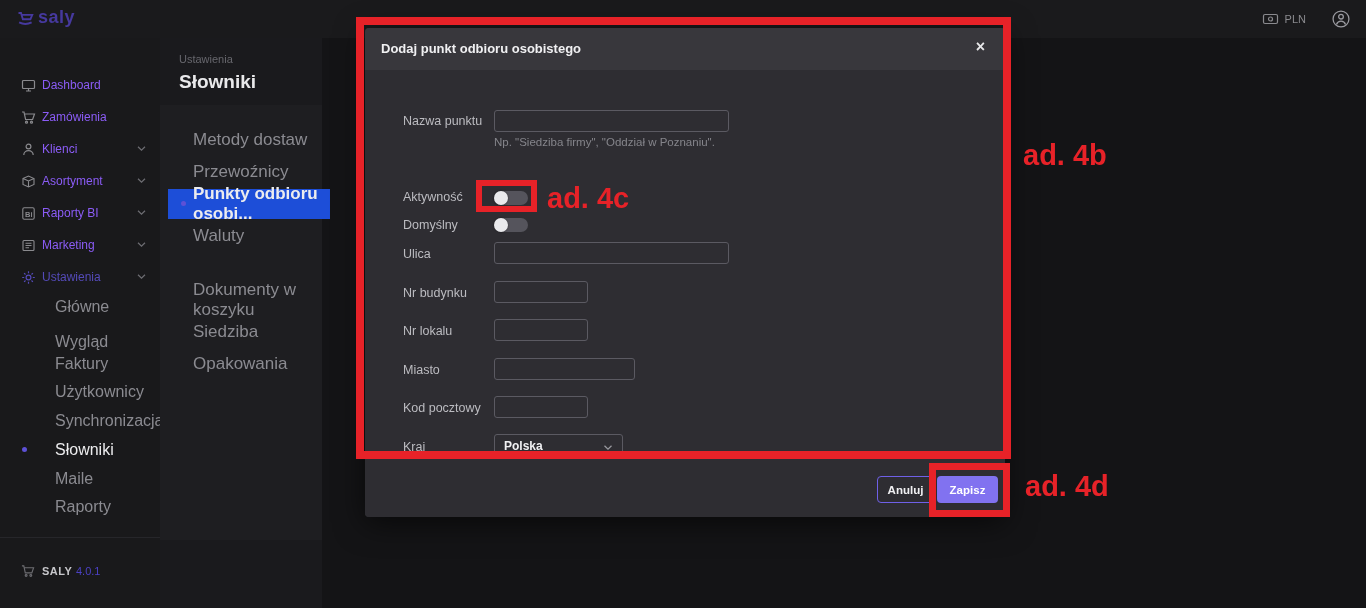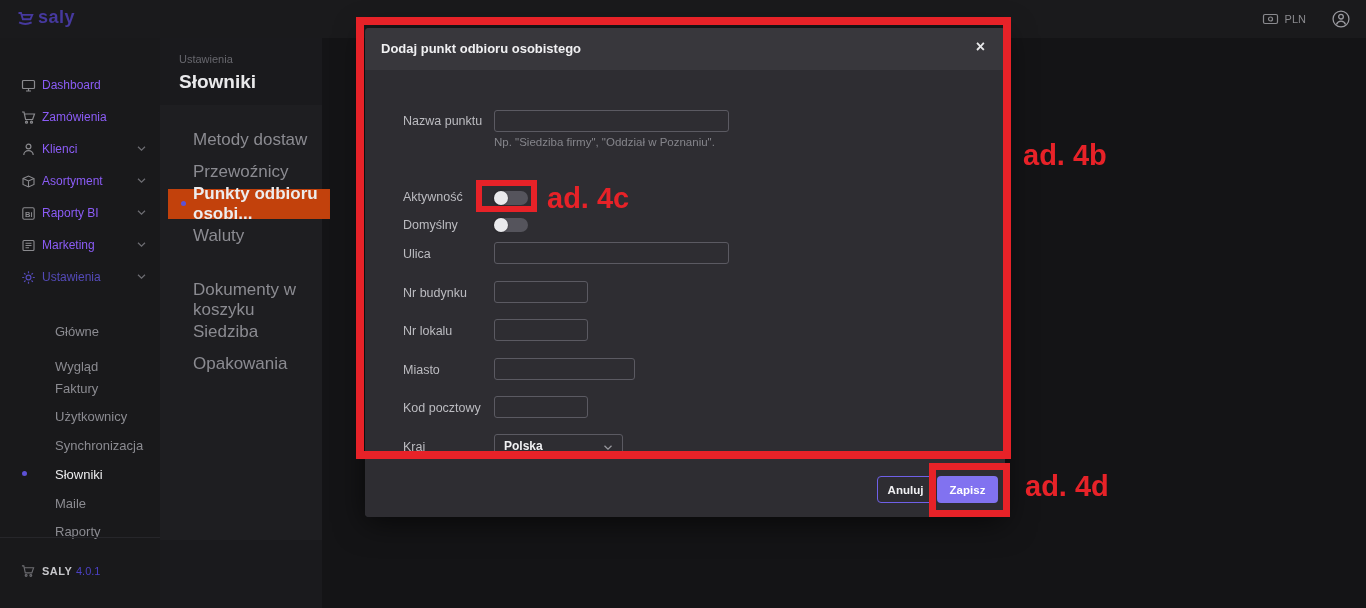--- a/index.html
+++ b/index.html
@@ -16,39 +16,39 @@
 
   
   .sidebar { position:absolute; left:0; top:38px; width:160px; height:570px; background:#19191b; }
   .nav-item { position:absolute; left:0; width:160px; height:30px; display:flex; align-items:center;
               color:#8b5cf6; font-size:12px; cursor:pointer; }
   .nav-item .ic { position:absolute; left:21px; display:flex; }
   .nav-item .lbl { position:absolute; left:42px; }
   .nav-item .chev { position:absolute; right:14px; top:11px; color:#6d6d72; }
   .nav-item.active { color:#544ab8; }
   .sub-item { position:absolute; left:0; width:160px; height:26px; display:flex; align-items:center;
-              color:#8b8b91; font-size:13px; cursor:pointer;margin-top:24px; }
+              color:#8b8b91; font-size:16px; cursor:pointer; }
   .sub-item .lbl { position:absolute; left:55px; }
   .sub-item.active { color:#ececee; }
   .dot { position:absolute; left:22px; top:10px; width:5px; height:5px; border-radius:50%; background:#5d51d6; }
   .sidebar-divider { position:absolute; left:0; top:499px; width:160px; height:1px; background:#26262a; }
   .sidebar-footer { position:absolute; left:0; top:516px; width:160px; height:34px; display:flex; align-items:center; color:#8a8a8e; }
   .sidebar-footer .ic { position:absolute; left:21px; display:flex; }
   .sidebar-footer .app { position:absolute; left:42px; font-size:11px; font-weight:bold; color:#c7c7cb; letter-spacing:.5px; }
   .sidebar-footer .ver { position:absolute; left:76px; font-size:11px; color:#4b41c4; }
 
   
   .settings-nav { position:absolute; left:160px; top:38px; width:162px; height:570px; background:#1a1a1d; }
   .crumb { position:absolute; left:19px; top:15px; font-size:11px; color:#67676d; }
   .settings-title { position:absolute; left:19px; top:33px; font-size:19px; font-weight:bold; color:#e9e9eb; }
   .settings-list { position:absolute; left:0; top:67px; width:162px; height:435px; background:#1e1e21; }
   .set-item { position:absolute; left:8px; width:162px; height:30px; display:flex; align-items:center;
               color:#8b8b91; font-size:17px; cursor:pointer; }
   .set-item .lbl { position:absolute; left:25px; }
-  .set-item.active { background:#c2410c; color:#ececee; font-weight:bold; }
+  .set-item.active { background:#1d4ed8; color:#ececee; font-weight:bold; }
   .set-item .dot { left:13px; top:12px; }
 
   
   .modal { position:absolute; left:365px; top:28px; width:640px; height:489px; background:#2e2d32;
            border-radius:4px; box-shadow:0 6px 30px rgba(0,0,0,.6); }
   .modal-header { position:absolute; left:0; top:0; width:640px; height:42px; background:#38373c;
                   border-radius:4px 4px 0 0;padding-left:40px; }
   .modal-title { position:absolute; left:16px; top:13px; font-size:13px; font-weight:bold; color:#f0f0f2; }
   .modal-close { position:absolute; right:20px; top:10px; font-size:16px; font-weight:bold; color:#e8e8ea; cursor:pointer; }
   .modal-body { position:absolute; left:0; top:42px; width:640px; height:387px; }

